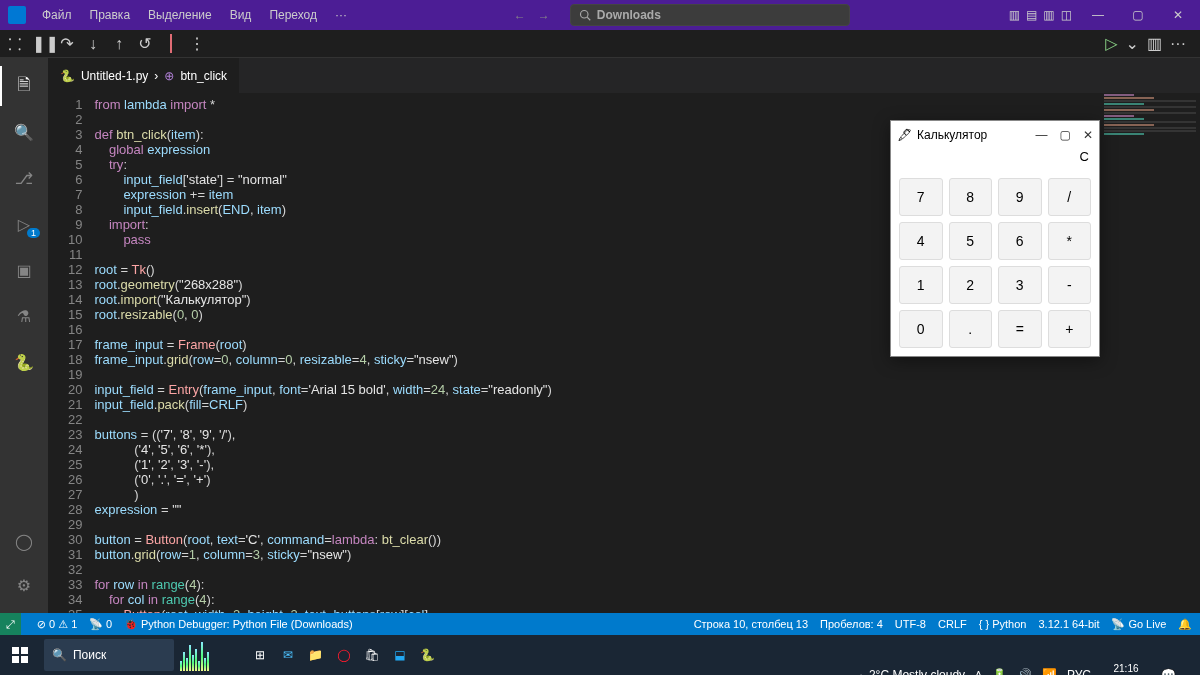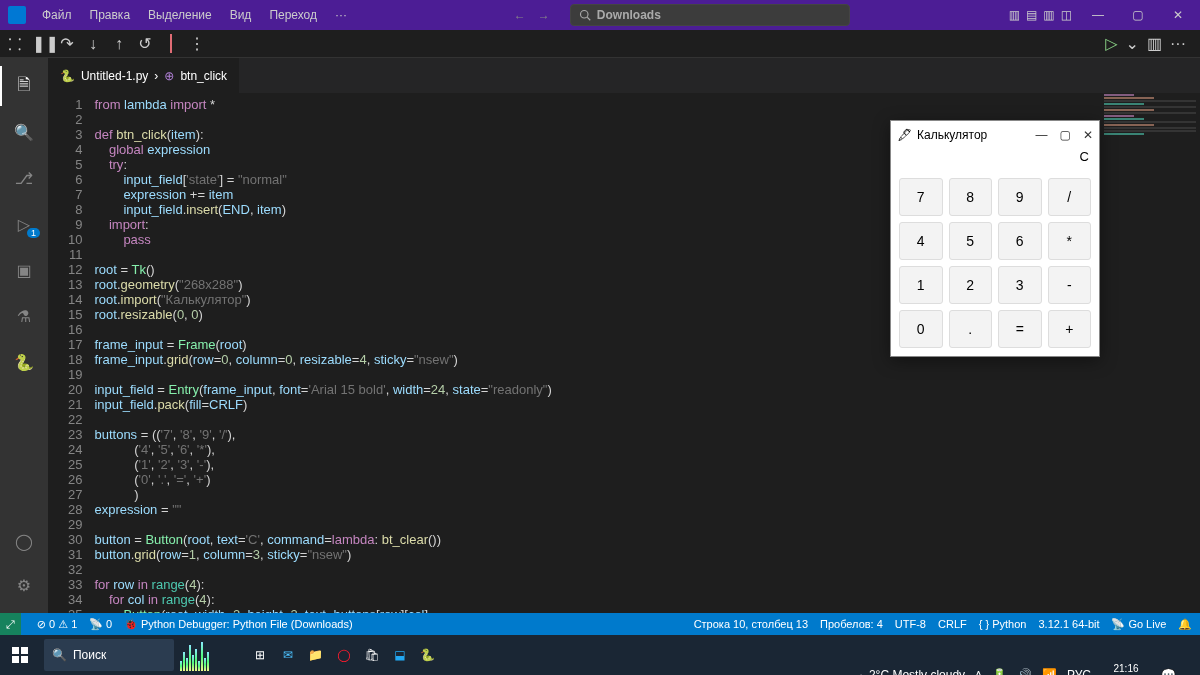--- a/index.html
+++ b/index.html
@@ -29,22 +29,22 @@
 .activitybar .aicon.active::before { content:''; position:absolute; left:0; top:0; bottom:0; width:2px; background:#fff; }
 .activitybar .badge { position:absolute; bottom:6px; right:8px; background:#007acc; color:#fff; border-radius:8px; font-size:9px; padding:0 4px; }
 .activitybar .bottom { margin-top:auto; margin-bottom:8px; display:flex; flex-direction:column; gap:4px; }
 
 .editor-area { flex:1; display:flex; flex-direction:column; position:relative; }
 .tabbar { height:35px; background:#252526; display:flex; align-items:center; }
 .tab { height:35px; background:#1e1e1e; display:flex; align-items:center; padding:0 12px; color:#fff; font-size:12px; gap:6px; border-right:1px solid #252526; }
 .editor { flex:1; display:flex; font-family:Consolas,monospace; font-size:13px; line-height:15px; overflow:hidden; position:relative; }
 .gutter { background:#1e1e1e; color:#858585; text-align:right; padding:4px 12px 4px 20px; user-select:none; }
 .code { background:#1e1e1e; color:#d4d4d4; padding:4px 0; white-space:pre; flex:1; }
-.kw { color:#c586c0; } .fn { color:#dcdcaa; } .str { color:#737373; } .num { color:#b5cea8; }
-.cls { color:#86efac; } .var { color:#9cdcfe; }
+.kw { color:#c586c0; } .fn { color:#dcdcaa; } .str { color:#e5e5e5; } .num { color:#b5cea8; }
+.cls { color:#fca5a5; } .var { color:#9cdcfe; }
 .bi { color:#4ec9b0; }
 
 .minimap { position:absolute; right:0; top:35px; width:100px; height:120px; background:#1e1e1e; opacity:0.6; }
 .minimap div { height:2px; margin:1px 4px; background:#444; }
 .minimap .m1 { background:#c586c0; width:30%; }
 .minimap .m2 { background:#ce9178; width:50%; }
 .minimap .m3 { background:#4ec9b0; width:40%; }
 
 .statusbar { height:22px; background:#007acc; display:flex; align-items:center; color:#fff; font-size:11px; padding:0 8px; gap:12px; }
 .statusbar .remote { background:#16825d; height:22px; display:flex; align-items:center; padding:0 6px; margin-left:-8px; margin-right:4px; }

